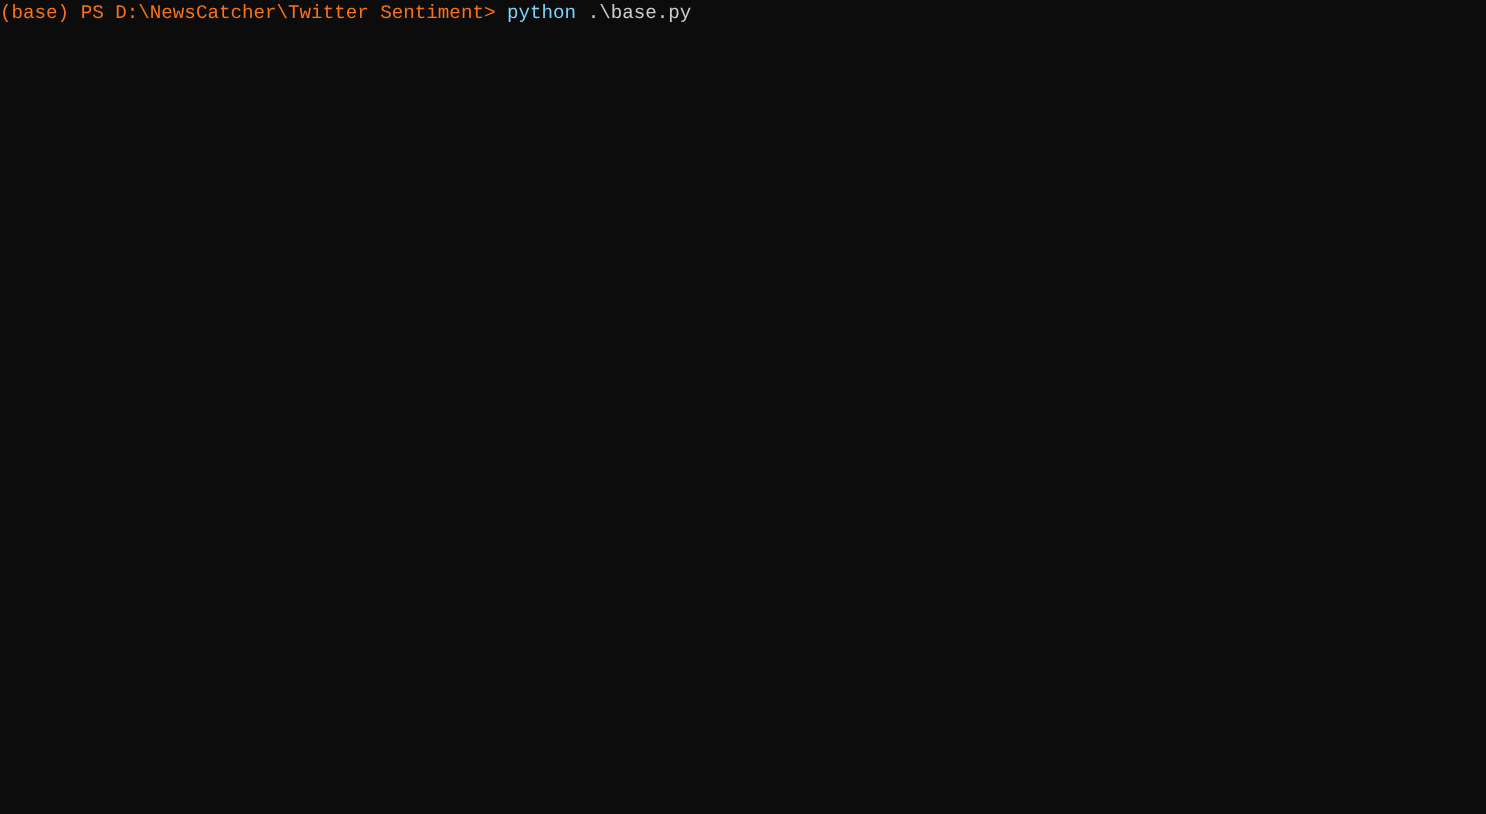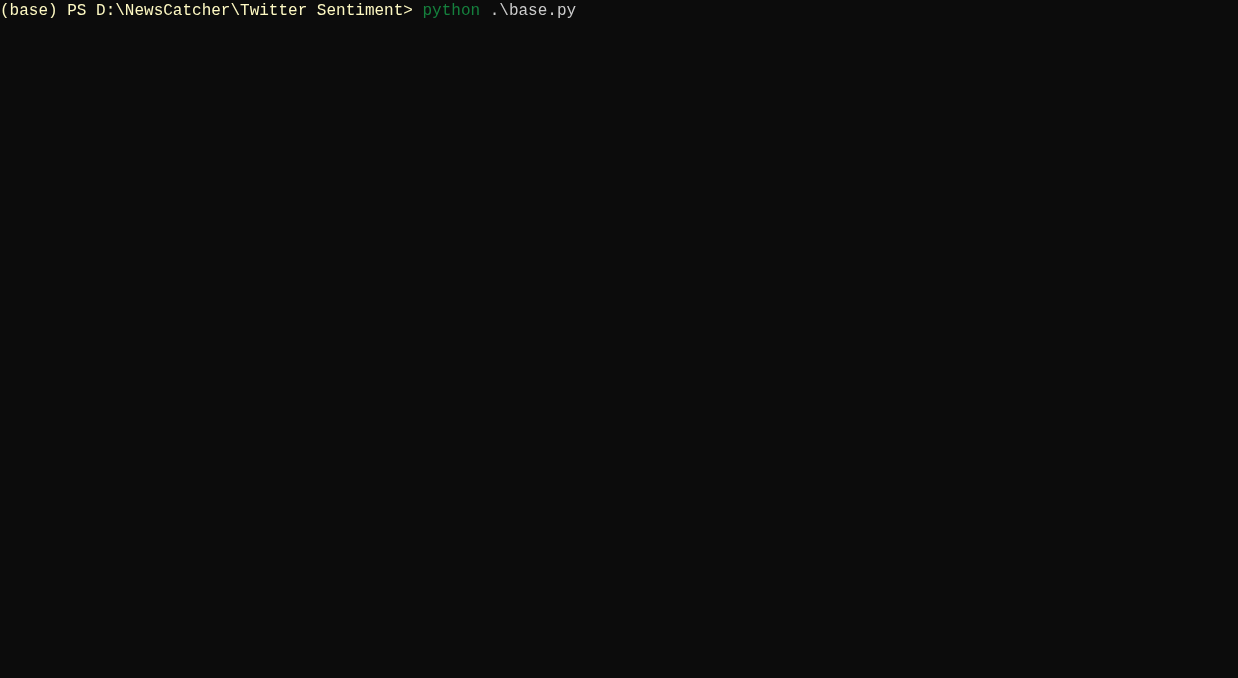--- a/index.html
+++ b/index.html
@@ -16,24 +16,24 @@
       height: 678px;
       overflow: hidden;
       padding: 0;
     }
     .terminal-line {
       white-space: pre;
       line-height: 1.3;
       padding-top: 1px;
     }
     .prompt-prefix {
-      color: #fef9c3;
+      color: #f97316;
     }
     .command {
-      color: #15803d;
+      color: #7dd3fc;
     }
     .command-arg {
       color: #cccccc;
     }
   </style>
 </head>
 <body>
 
 <div class="terminal-line"><span class="prompt-prefix">(base) </span><span class="prompt-prefix">PS </span><span class="prompt-prefix">D:\NewsCatcher\Twitter Sentiment&gt; </span><span class="command">python</span><span class="command-arg"> .\base.py</span></div>
 

